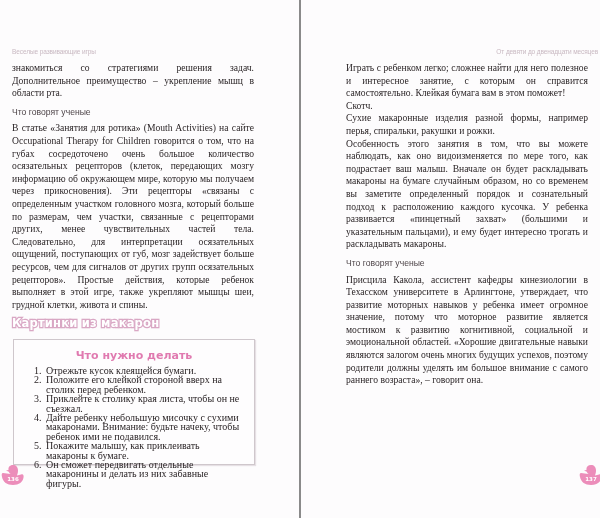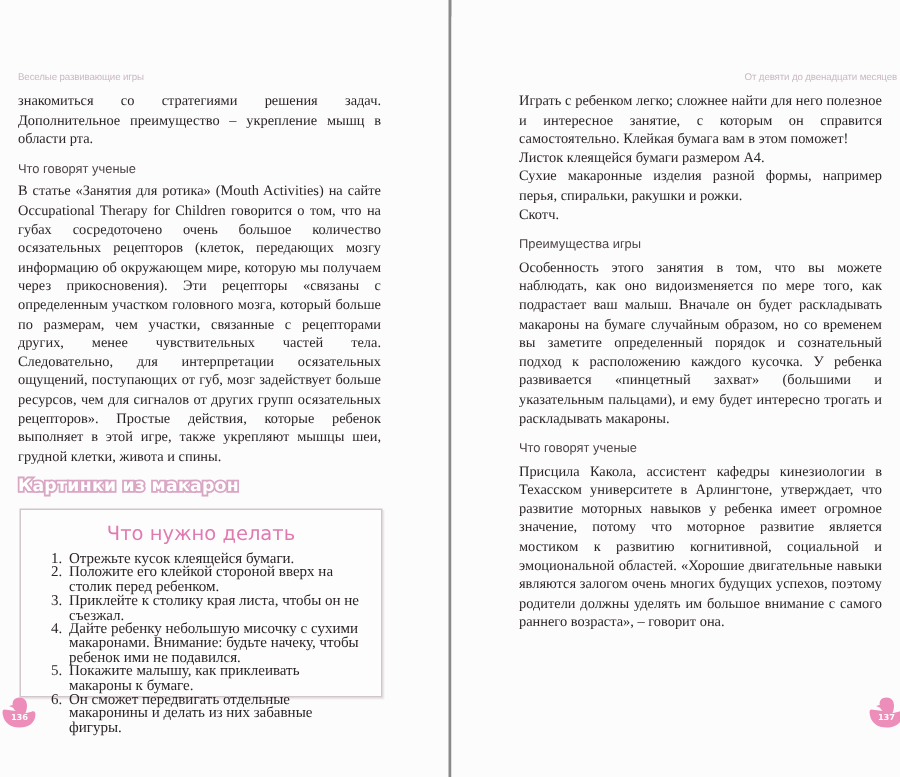--- a/index.html
+++ b/index.html
@@ -41,22 +41,22 @@
     paint-order: stroke fill;
     letter-spacing: 0.2px;
   }
   .steps-box {
     position: absolute; left: 13px; top: 328px; width: 240px; height: 124px;
     border: 1px solid #cfc7cc; background: #fefdfe;
     box-shadow: 1px 1px 1px #e6e0e4;
   }
   .steps-title {
     text-align: center; margin-top: 9px;
-    font-family: "DejaVu Sans", sans-serif; font-weight: normal;
-    font-size: 13px; color: #e07ab0;
+    font-family: "DejaVu Sans", sans-serif; font-weight: bold;
+    font-size: 11px; color: #e07ab0;
   }
   .steps-list {
     margin: 4px 0 0 0; padding: 0 14px 0 30px;
     font-size: 10px; line-height: 9.4px; color: #2b2527;
   }
   .steps-list li { padding-left: 2px; }
   .duck {
     position: absolute; top: 462px; width: 26px; height: 26px;
   }
   .duck-left { left: 0px; }
@@ -91,24 +91,22 @@
     </ol>
   </div>
 </div>
 
 <div class="spine"></div>
 
 <div class="page page-right">
   <div class="running-head">От девяти до двенадцати месяцев</div>
   <div class="body-text">
     <p>Играть с ребенком легко; сложнее найти для него полезное и интересное занятие, с которым он справится самостоятельно. Клейкая бумага вам в этом поможет!</p>
-    <p>Листок клеящейся бумаги размером А4.</p>
+    <p>Скотч.</p>
     <p>Сухие макаронные изделия разной формы, например перья, спиральки, ракушки и рожки.</p>
-    <p>Скотч.</p>
-    <div class="sub-head">Преимущества игры</div>
     <p>Особенность этого занятия в том, что вы можете наблюдать, как оно видоизменяется по мере того, как подрастает ваш малыш. Вначале он будет раскладывать макароны на бумаге случайным образом, но со временем вы заметите определенный порядок и сознательный подход к расположению каждого кусочка. У ребенка развивается «пинцетный захват» (большими и указательным пальцами), и ему будет интересно трогать и раскладывать макароны.</p>
     <div class="sub-head">Что говорят ученые</div>
     <p>Присцила Какола, ассистент кафедры кинезиологии в Техасском университете в Арлингтоне, утверждает, что развитие моторных навыков у ребенка имеет огромное значение, потому что моторное развитие является мостиком к развитию когнитивной, социальной и эмоциональной областей. «Хорошие двигательные навыки являются залогом очень многих будущих успехов, поэтому родители должны уделять им большое внимание с самого раннего возраста», – говорит она.</p>
   </div>
 </div>
 
 <div class="duck duck-left">
   <svg viewBox="0 0 26 26">
     <path d="M13 3 C9.5 3 8 5.5 8.5 8 L6 8.6 L8.8 9.8 C9.2 11 10 11.6 10.5 12 L3 11 C1.5 11 1.5 13 2 15 C3 20 7 23 13 23 C19 23 23 20 23.5 15.5 C24 13 23 11.5 21 12.5 L17 13.5 C17.5 12 18 10.5 18 8.5 C18 5 16 3 13 3 Z" fill="#ec8dba"></path>
   </svg>

